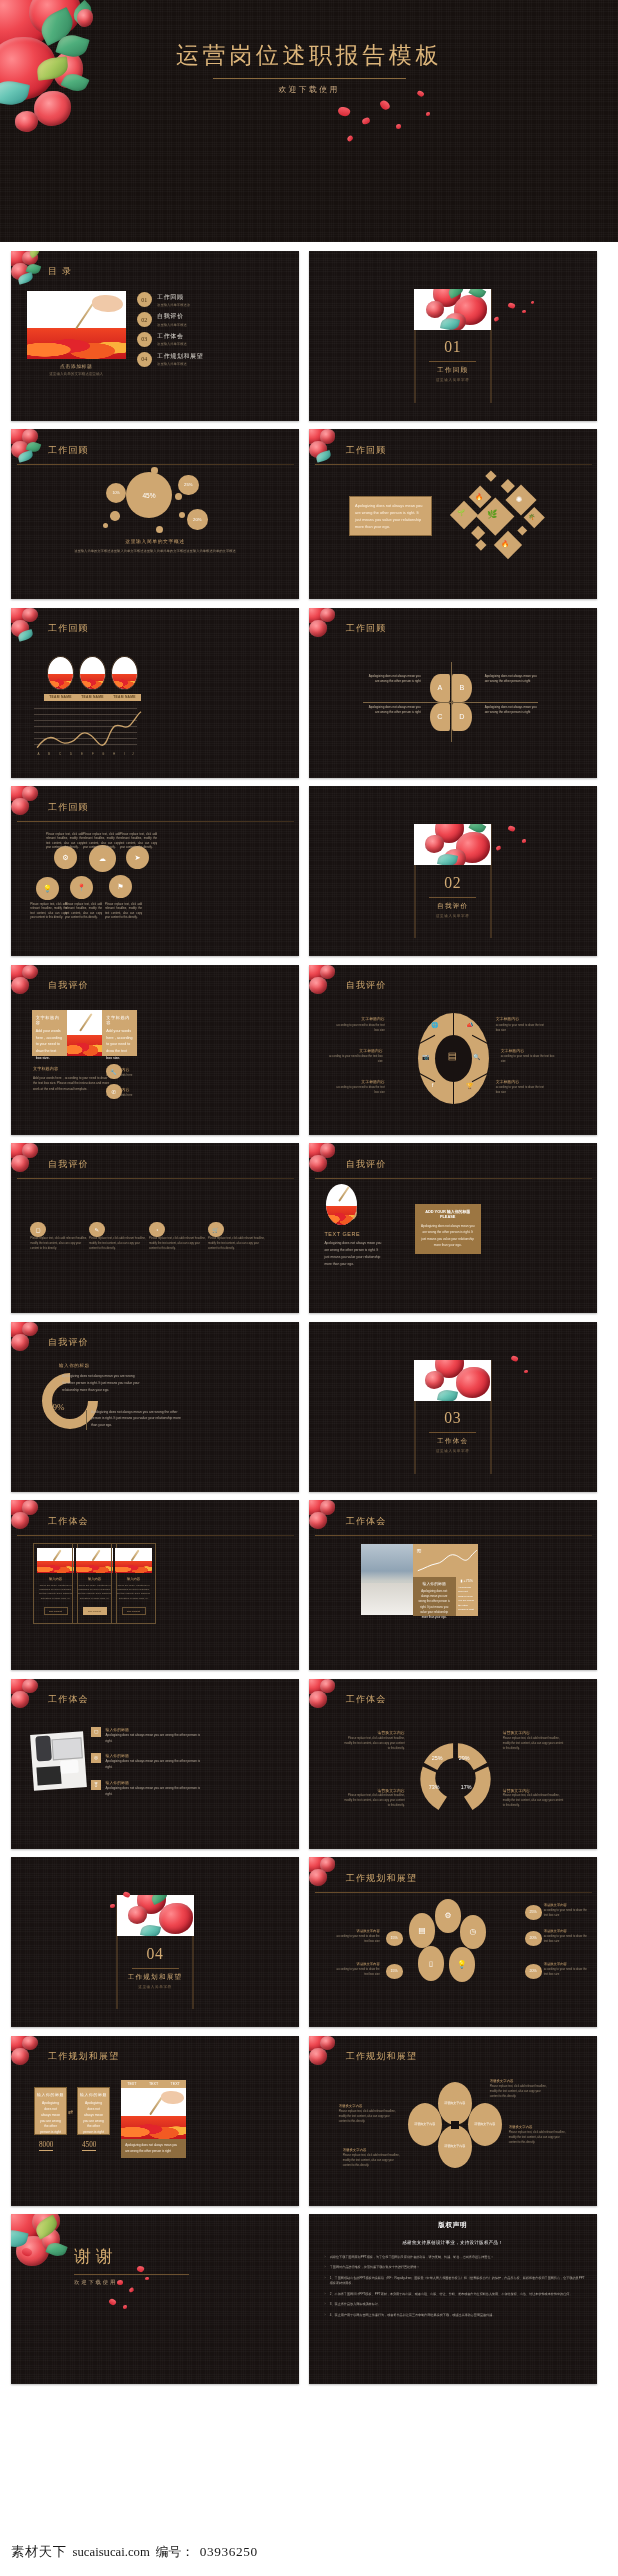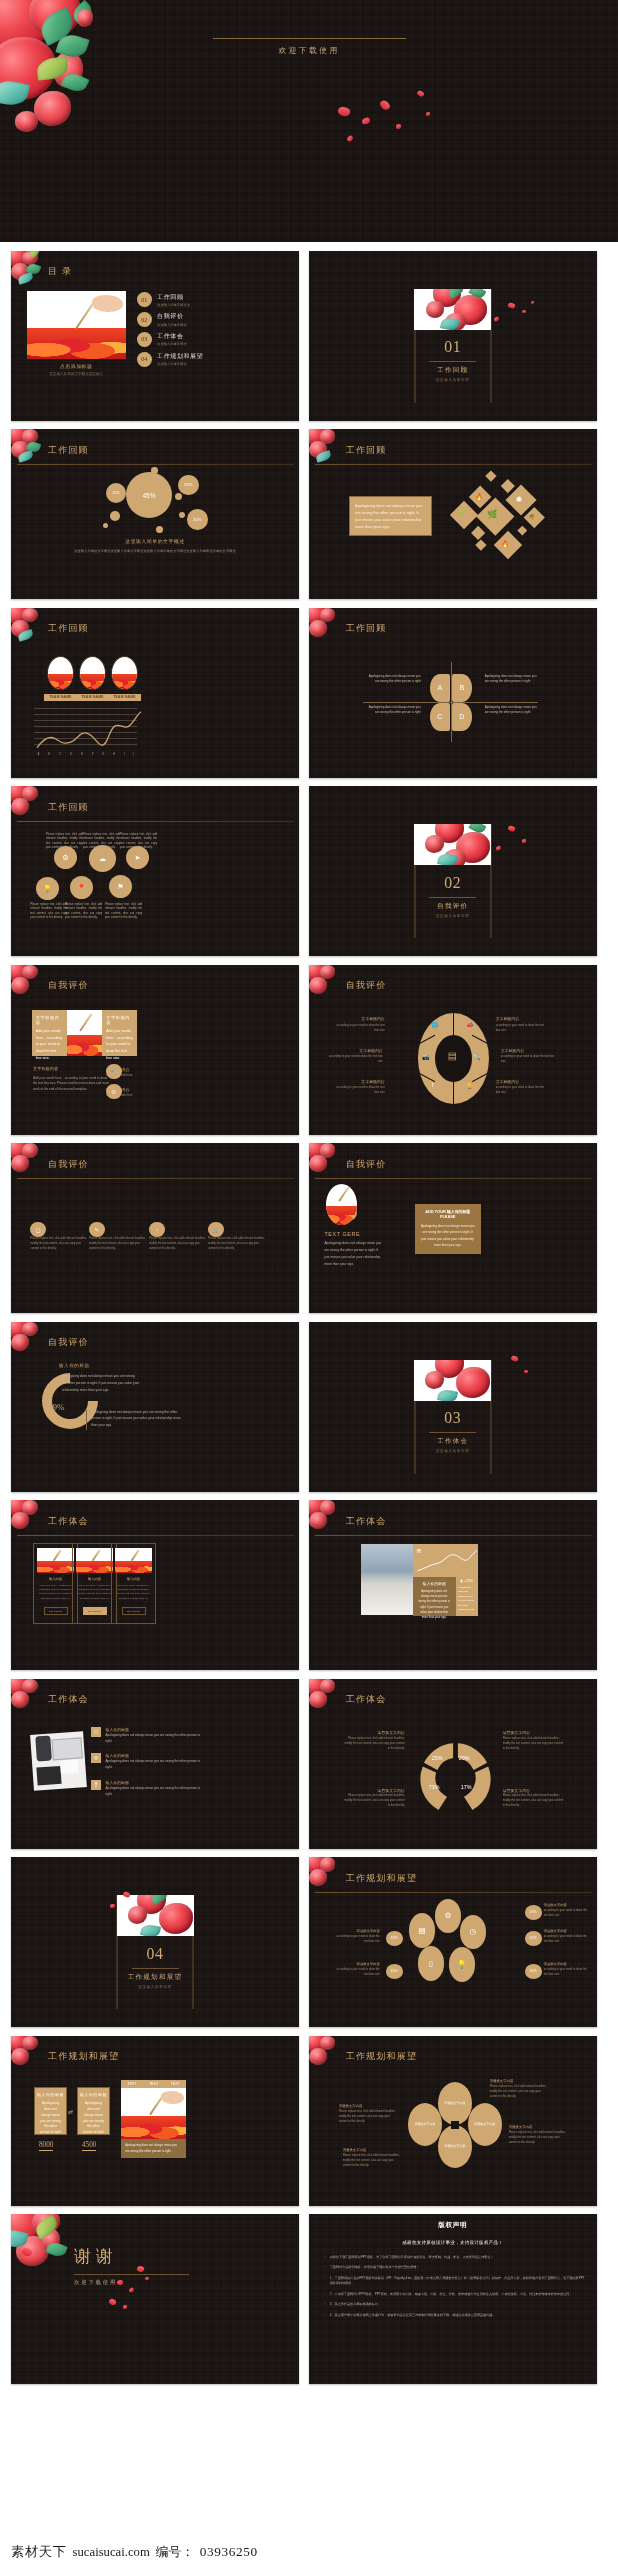--- a/index.html
+++ b/index.html
@@ -254,20 +254,21 @@
     <div class="petal" style="left:338px;top:107px;width:12px;height:9px;transform:rotate(25deg);"></div>
     <div class="petal" style="left:362px;top:118px;width:7.8px;height:6px;transform:rotate(-15deg);"></div>
     <div class="petal" style="left:380px;top:101px;width:9.7px;height:7.8px;transform:rotate(55deg);"></div>
     <div class="petal" style="left:396px;top:124px;width:5.4px;height:4.8px;"></div>
     <div class="petal" style="left:417px;top:91px;width:6.6px;height:5.4px;transform:rotate(35deg);"></div>
     <div class="petal" style="left:426px;top:112px;width:4.2px;height:3.6px;"></div>
     <div class="petal" style="left:347px;top:136px;width:6px;height:4.8px;transform:rotate(-40deg);"></div>
   </div>
 
   <div class="cover-title-wrap">
+    <div class="cover-main">运营岗位述职报告模板</div>
     <div class="cover-rule"></div>
     <div class="cover-sub">欢迎下载使用</div>
   </div>
 </div>
 
 <div class="grid">
 
   <div class="slide">
     <div class="tex"></div>
     <div class="corner-flower">

